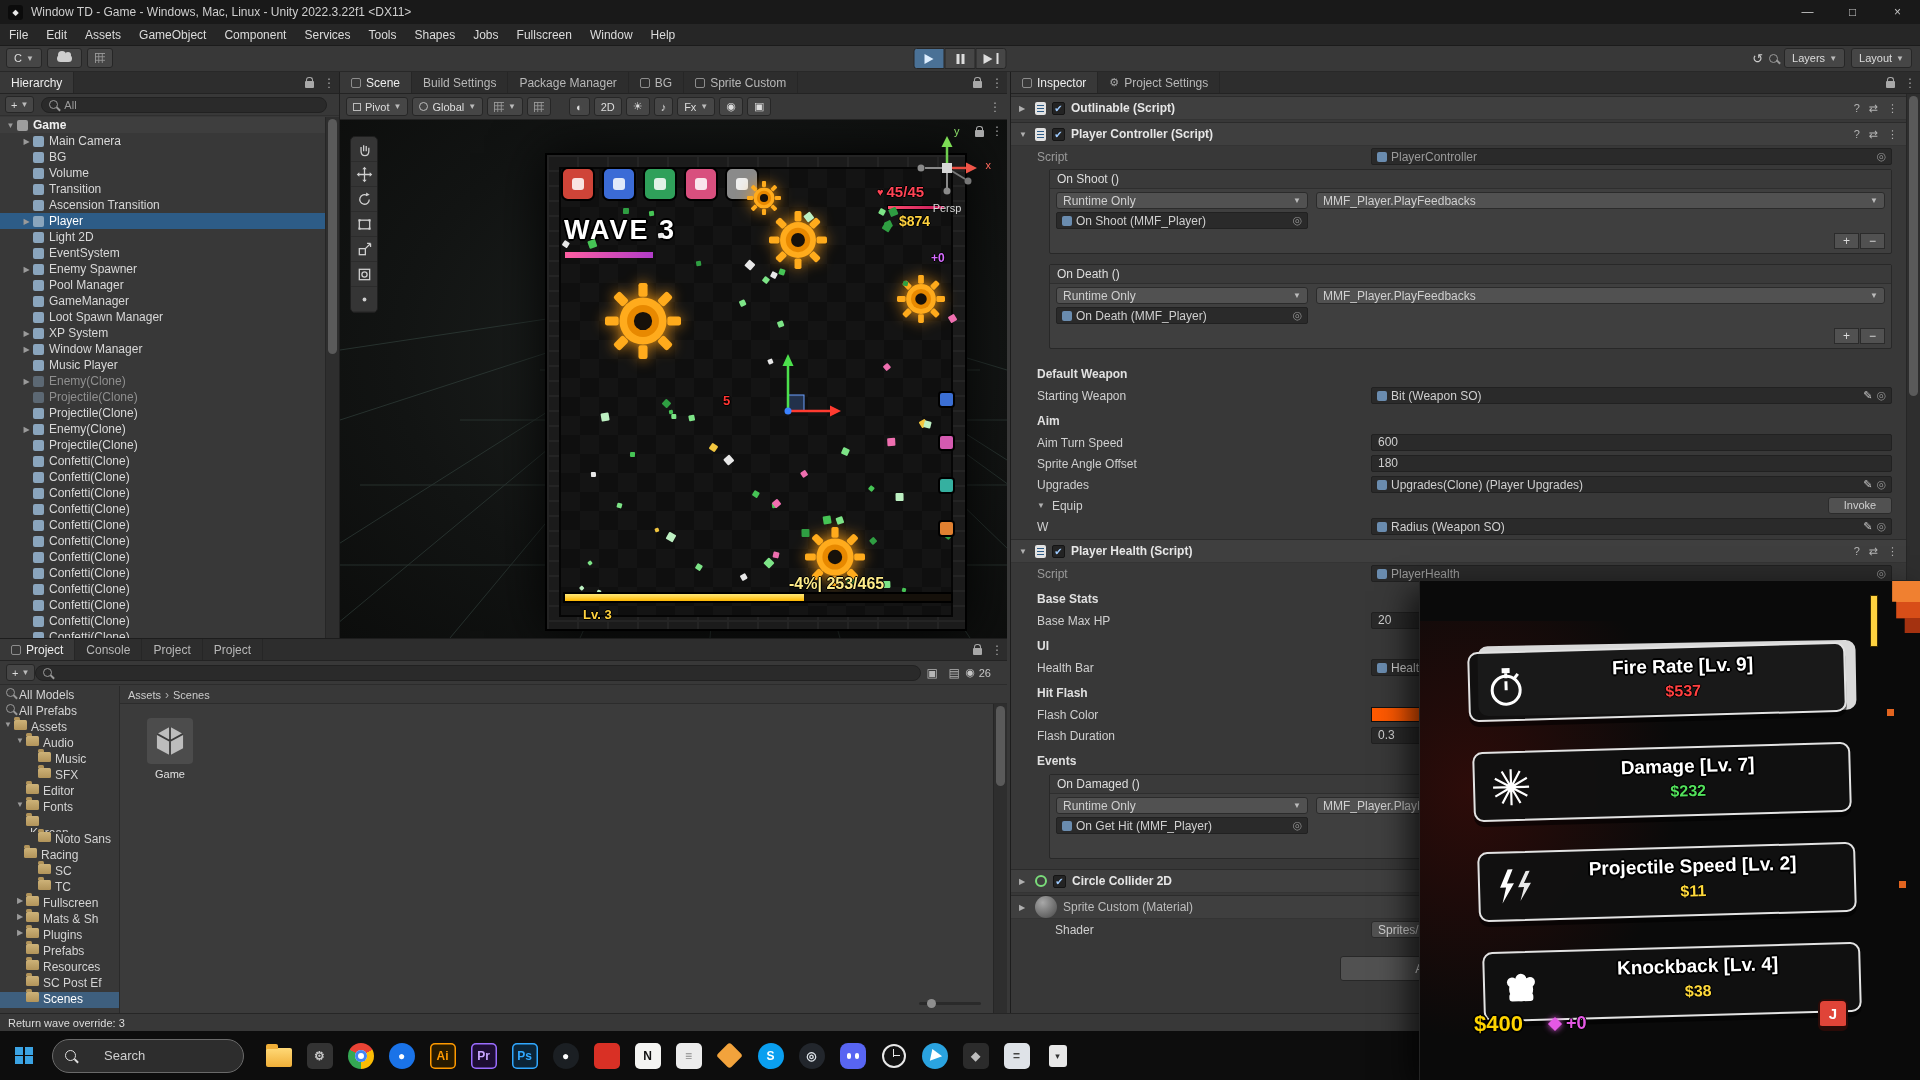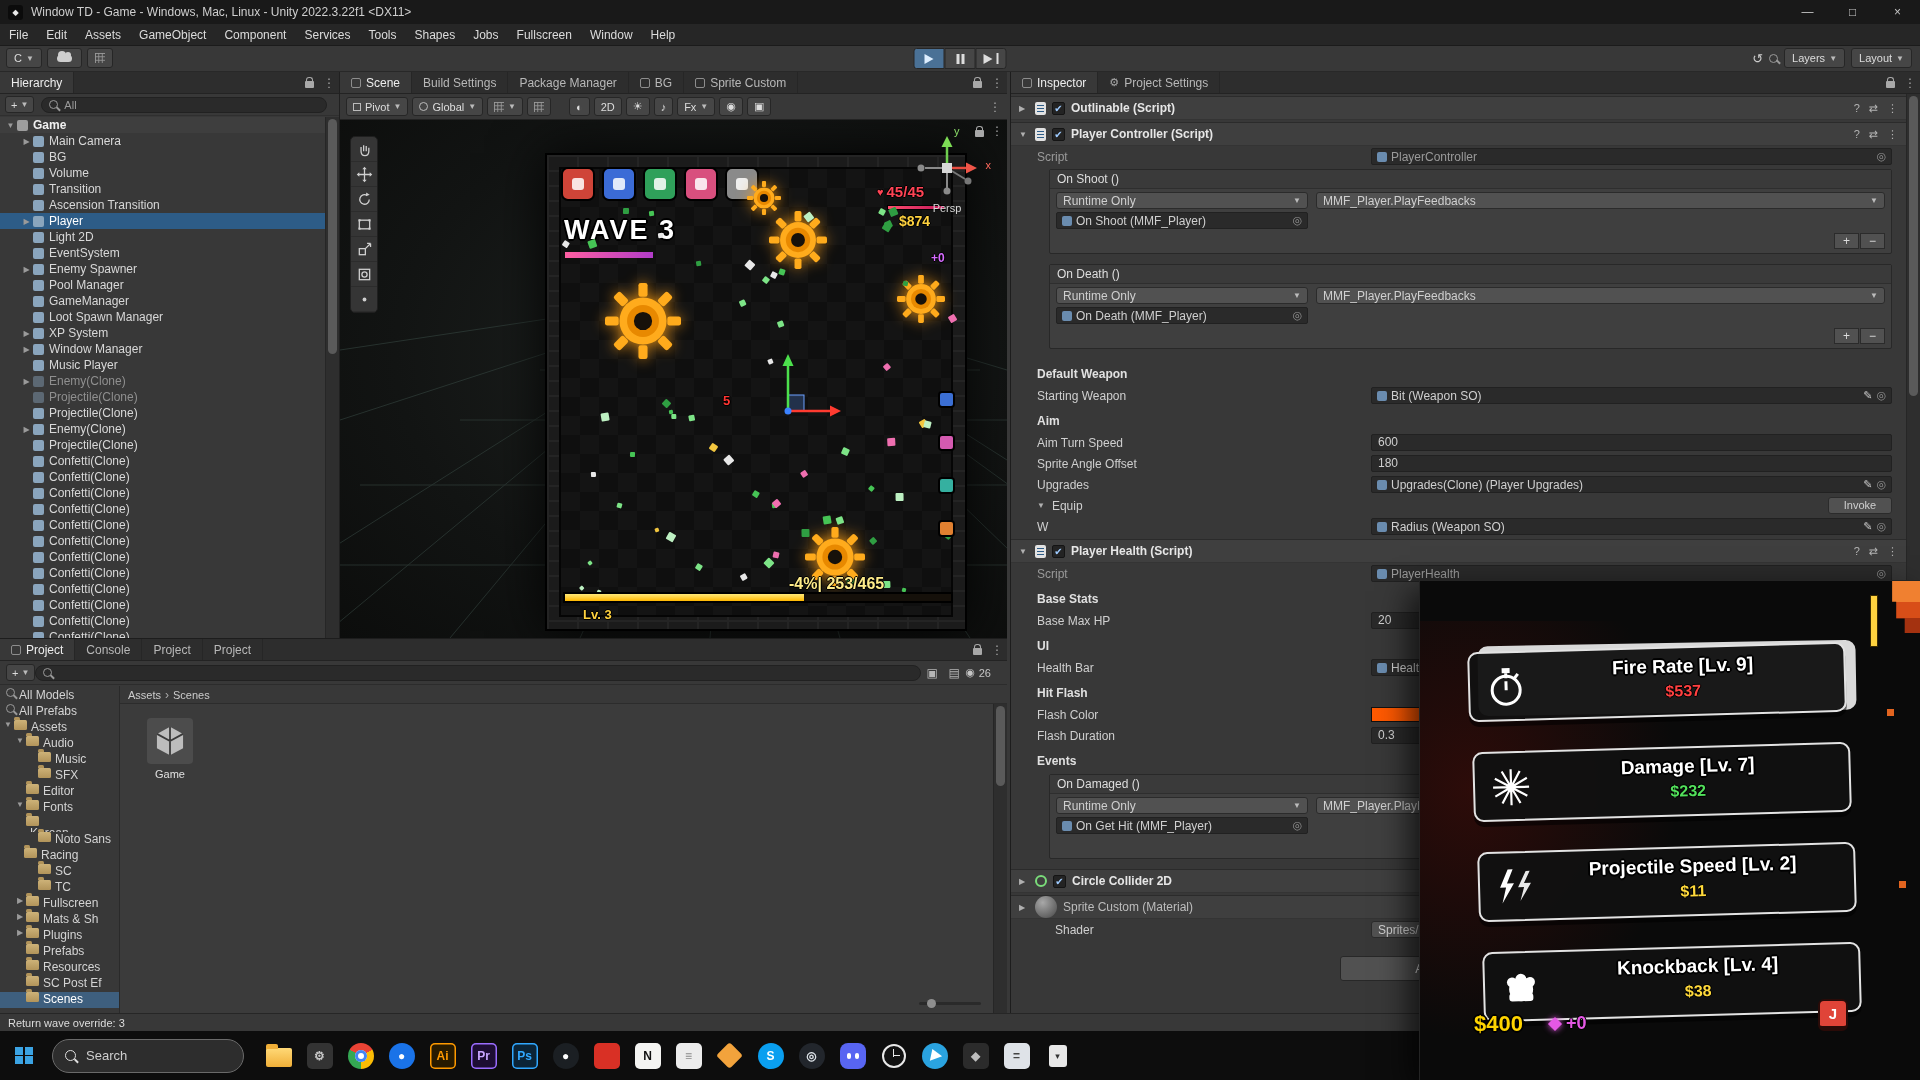--- a/index.html
+++ b/index.html
@@ -179,21 +179,21 @@
   .addbtn{width:238px;height:25px;background:#515151;border:1px solid #282828;border-radius:3px;color:#e6e6e6;font-size:12px;font-family:inherit}
 
   
   #statusbar{position:absolute;left:0;top:1013px;width:1920px;height:18px;background:#383838;border-top:1px solid #262626;color:#dcdcdc;font-size:11px;display:flex;align-items:center;padding-left:8px}
 
   
   #taskbar{position:absolute;left:0;top:1031px;width:1920px;height:49px;background:#0d0d0d;display:flex;align-items:center}
   .startbtn{width:48px;height:49px;display:flex;align-items:center;justify-content:center}
   .winlogo{display:grid;grid-template-columns:8px 8px;grid-auto-rows:8px;gap:1.5px}
   .wc{background:#3ba3e3}
-  #tb-search{width:192px;height:34px;margin-left:4px;border-radius:17px;background:#2d2d2d;border:1px solid #6a6a6a;display:flex;align-items:center;color:#cfcfcf;font-size:13px;gap:2px;padding-left:4px}
+  #tb-search{width:192px;height:34px;margin-left:4px;border-radius:17px;background:#2d2d2d;border:1px solid #6a6a6a;display:flex;align-items:center;color:#cfcfcf;font-size:13px;gap:20px;padding-left:4px}
   #tb-search .mag{width:11px;height:11px;border-color:#e0e0e0;margin:0 8px}
   #tb-search .mag::after{background:#e0e0e0}
   #task-icons{display:flex;margin-left:14px}
   .ticon{width:41px;height:48px;display:flex;align-items:center;justify-content:center}
   .tsq{width:26px;height:26px;border-radius:5px;display:flex;align-items:center;justify-content:center;font-weight:bold;font-size:12px}
   .tcirc{width:26px;height:26px;border-radius:50%;display:flex;align-items:center;justify-content:center;font-weight:bold;font-size:12px}
   .tfolder{width:26px;height:19px;background:linear-gradient(#ffd977,#f0af38);border-radius:2px;position:relative;margin-top:4px}
   .tfolder::before{content:"";position:absolute;top:-4px;left:0;width:12px;height:5px;background:#f0af38;border-radius:2px 2px 0 0}
   .chromeic{width:26px;height:26px;border-radius:50%;background:conic-gradient(from -60deg,#ea4335 0 120deg,#fbbc05 120deg 240deg,#34a853 240deg 360deg);position:relative}
   .chromeic::after{content:"";position:absolute;inset:7px;border-radius:50%;background:#fff;box-shadow:inset 0 0 0 3px #4285f4}

